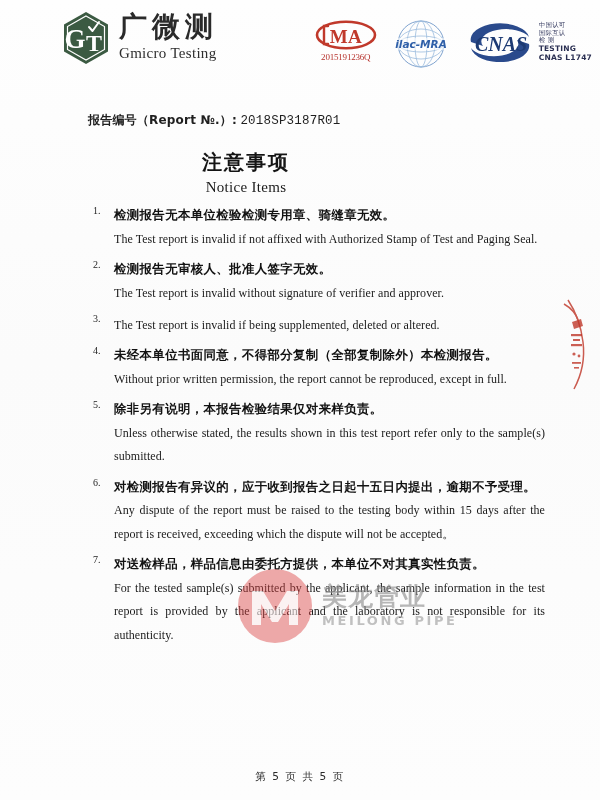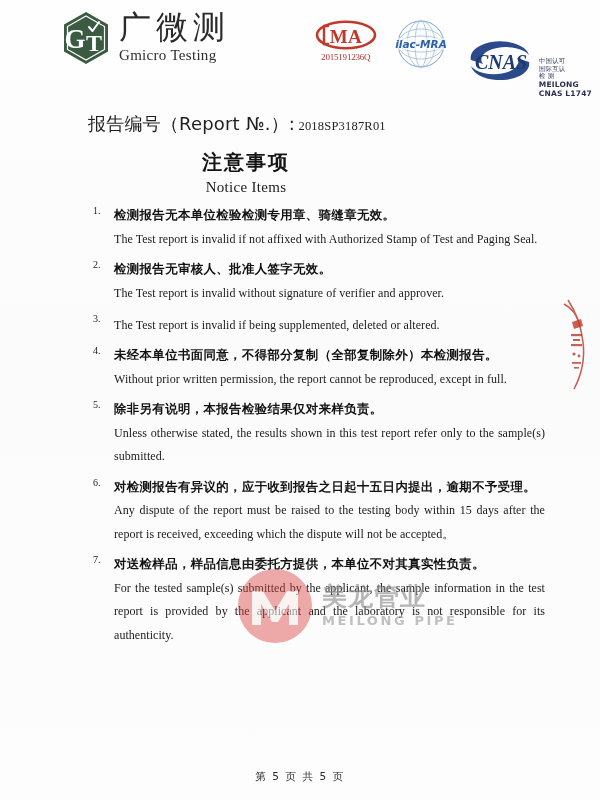--- a/index.html
+++ b/index.html
@@ -44,22 +44,22 @@
   }
   .hexlogo svg { display: block; }
   .brand-text {
     display: flex;
     flex-direction: column;
     line-height: 1;
     padding-bottom: 2px;
   }
   .brand-cn {
     font-family: "DejaVu Sans", "Liberation Sans", sans-serif;
-    font-size: 32px;
-    font-weight: 400;
+    font-size: 28px;
+    font-weight: 700;
     letter-spacing: 5px;
     color: #2a2a2a;
     margin-bottom: 5px;
   }
   .brand-en {
     font-family: "Liberation Serif", serif;
     font-size: 15px;
     color: #2e2e2e;
     letter-spacing: 0.3px;
   }
@@ -98,21 +98,20 @@
     display: flex;
     align-items: center;
     gap: 4px;
     margin-top: 4px;
   }
   .cnas-mark { width: 70px; height: 40px; }
   .cnas-text {
     display: flex;
     flex-direction: column;
     line-height: 1.18;
-    margin-top: 36px;
   }
   .cnas-cn {
     font-family: "DejaVu Sans", sans-serif;
     font-size: 6.5px;
     color: #3a3f63;
     letter-spacing: 0.2px;
   }
   .cnas-en {
     font-family: "DejaVu Sans", "Liberation Sans", sans-serif;
     font-size: 7.5px;
@@ -125,24 +124,25 @@
   .report-no {
     position: absolute;
     left: 88px;
     top: 112px;
     font-size: 12.5px;
     color: #1f1f1f;
     letter-spacing: 0.2px;
   }
   .report-no .cn {
     font-family: "DejaVu Sans", sans-serif;
-    font-size: 18px;
+    font-size: 12px;
+    font-weight: bold;
   }
   .report-no .val {
-    font-family: Liberation Serif, serif;
+    font-family: Liberation Mono, monospace;
     font-size: 12.5px;
   }
 
   
   .title-block {
     position: absolute;
     left: 0;
     top: 150px;
     width: 492px;
     text-align: center;
@@ -309,21 +309,21 @@
       <div class="cnas-group">
         <svg class="cnas-mark" viewBox="0 0 70 40">
           <path d="M6,20 a29,16 0 0 1 58,-5 a24,12 0 0 0 -46,9 Z" fill="#2a4a8c"></path>
           <path d="M64,22 a29,16 0 0 1 -58,4 a24,12 0 0 0 46,-8 Z" fill="#2a4a8c"></path>
           <text x="36" y="29" font-family="Liberation Serif, serif" font-size="20" font-weight="bold" fill="#1d3a73" text-anchor="middle" font-style="italic">CNAS</text>
         </svg>
         <div class="cnas-text">
           <span class="cnas-cn">中国认可</span>
           <span class="cnas-cn">国际互认</span>
           <span class="cnas-cn">检 测</span>
-          <span class="cnas-en">MEILONG</span>
+          <span class="cnas-en">TESTING</span>
           <span class="cnas-en">CNAS L1747</span>
         </div>
       </div>
 
     </div>
   </div>
 
   <div class="report-no">
     <span class="cn">报告编号（Report №.）:</span>
     <span class="val">2018SP3187R01</span>

